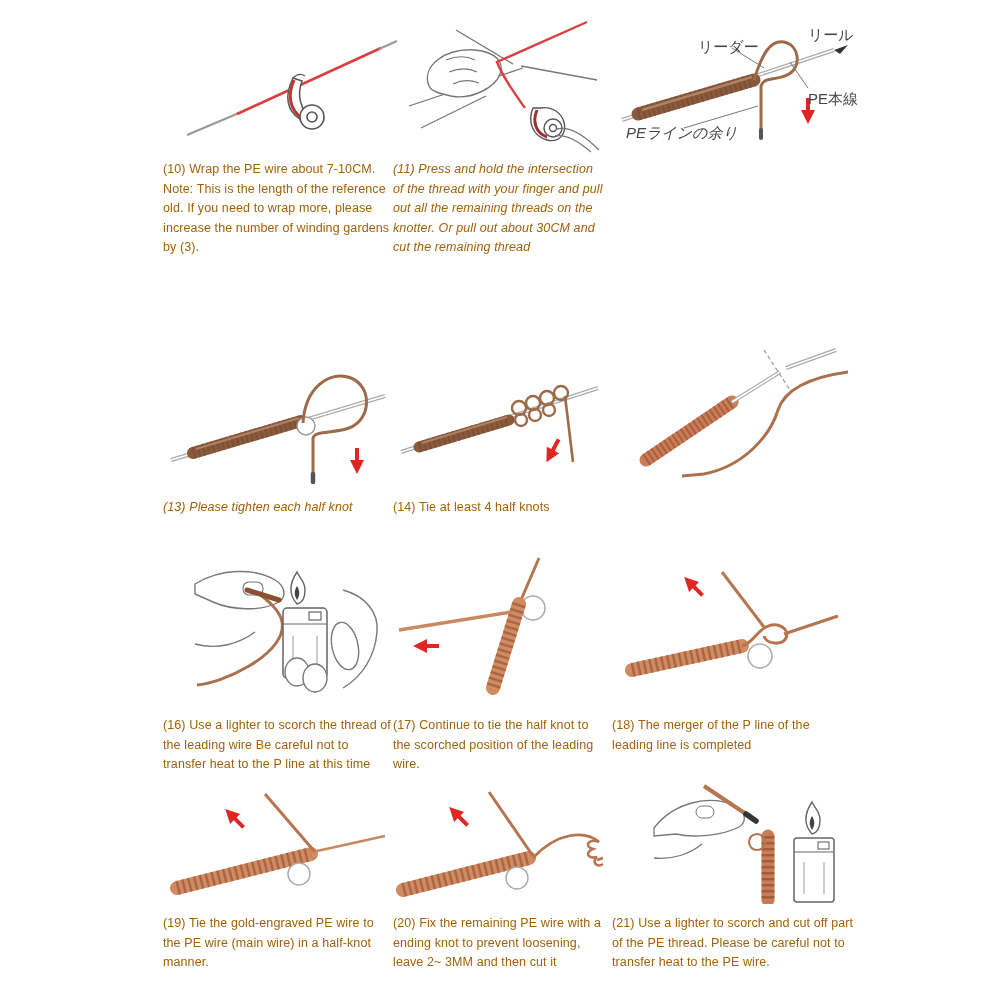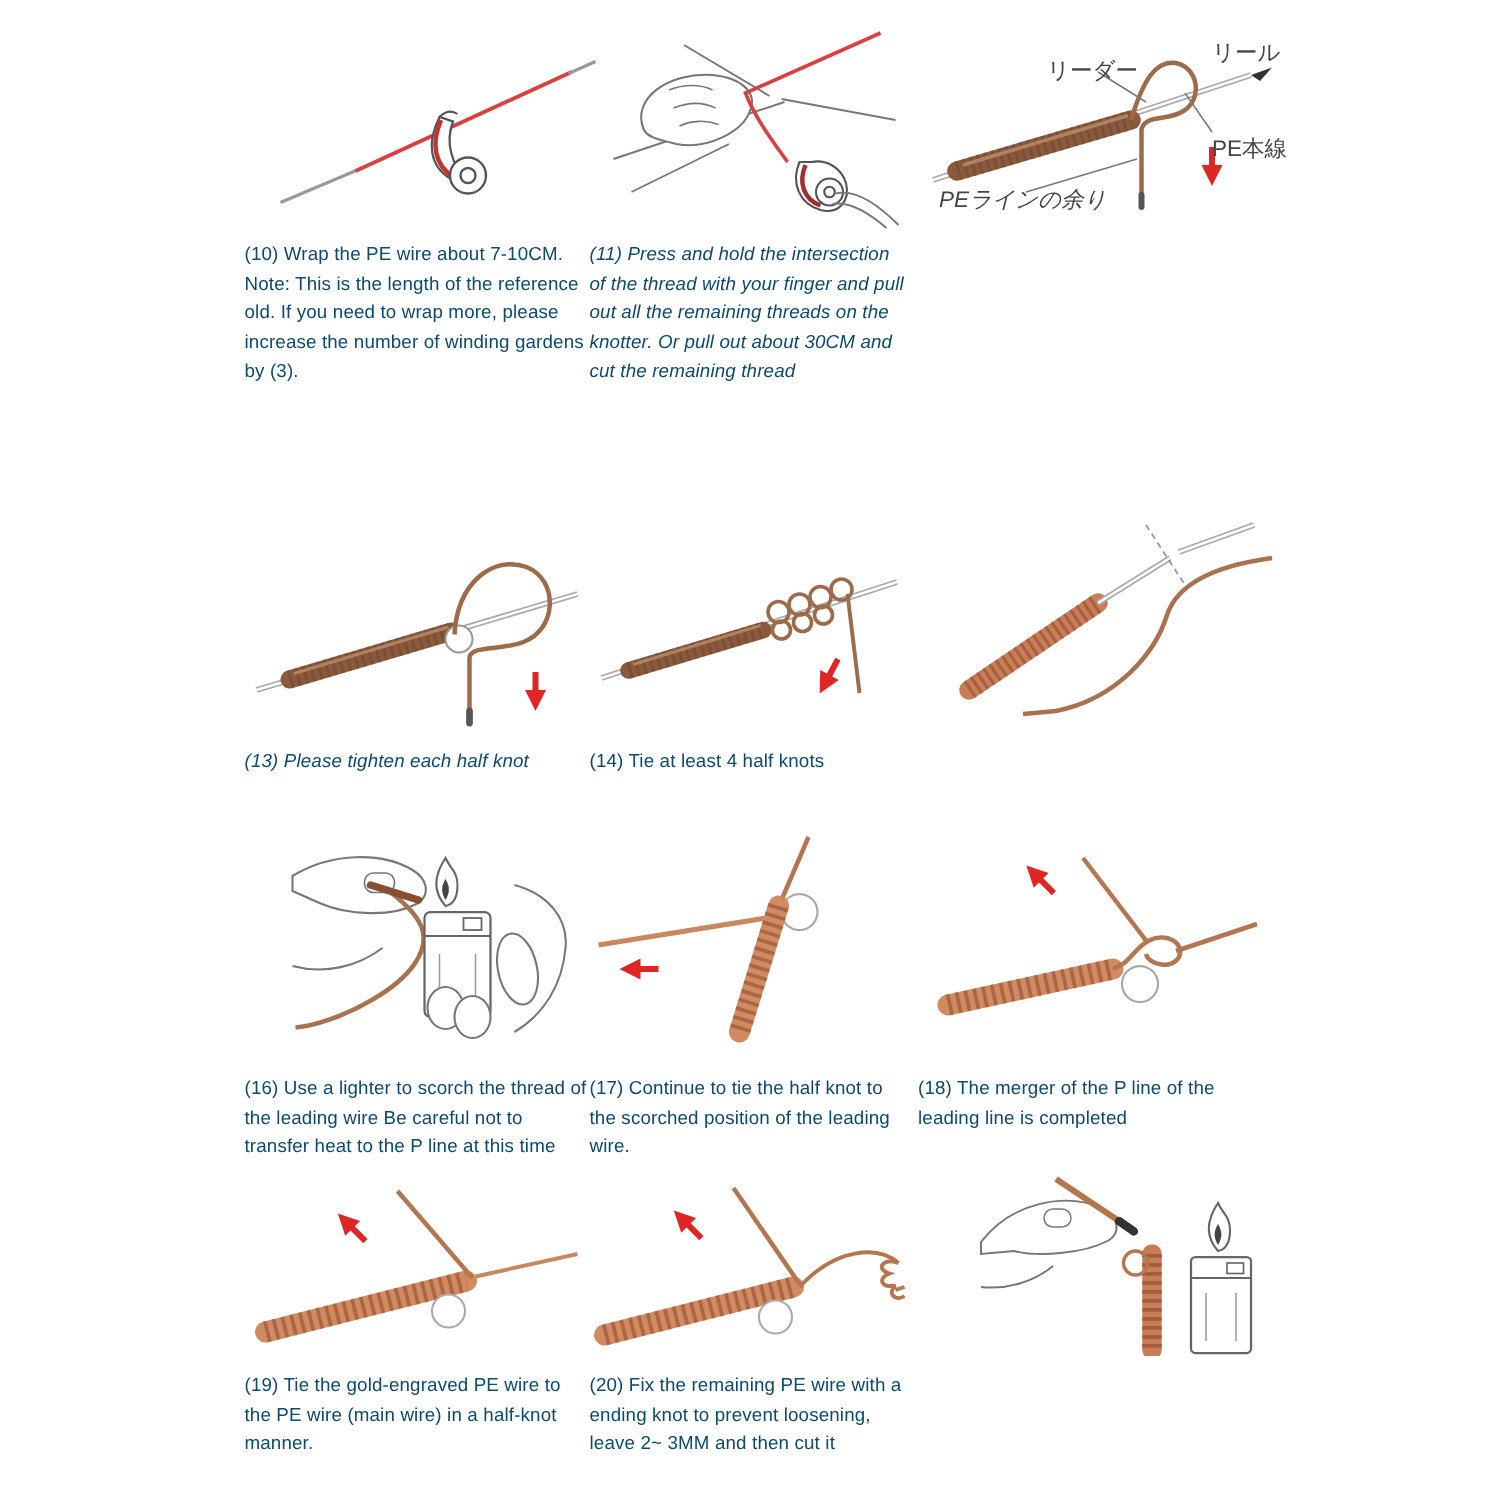--- a/index.html
+++ b/index.html
@@ -8,21 +8,21 @@
     font-family:"Liberation Sans", sans-serif;color:#2b2b2b;overflow:hidden;
   }
   .panel{position:absolute;}
   .illus{position:relative;}
   .r1 .illus{height:146px;}
   .r2 .illus{height:152px;}
   .r3 .illus{height:162px;}
   .r4 .illus{height:130px;}
   .caption{
     margin:6px 0 0 0;font-size:12.5px;line-height:19.6px;
-    letter-spacing:0.1px;color:#0c4a6e;
+    letter-spacing:0.1px;color:#a16207;
   }
   .jp-label{
     position:absolute;font-size:15px;color:#444;white-space:nowrap;text-align:center;
   }
   svg{display:block;}
 </style>
 </head>
 <body>
 
 <div class="panel r1" style="left:163px;top:8px;width:228px;">
@@ -299,13 +299,14 @@
       </g>
       <g>
         <rect x="142" y="60" width="40" height="64" rx="3" fill="#fff" stroke="#666" stroke-width="1.5"></rect>
         <line x1="142" y1="74" x2="182" y2="74" stroke="#666" stroke-width="1.2"></line>
         <rect x="166" y="64" width="11" height="7" fill="#fff" stroke="#666" stroke-width="1.1"></rect>
         <line x1="152" y1="84" x2="152" y2="116" stroke="#999" stroke-width="1"></line>
         <line x1="172" y1="84" x2="172" y2="116" stroke="#999" stroke-width="1"></line>
       </g>
     </svg>
   </div>
+  <p class="caption">(21) Use a lighter to scorch and cut off part of the PE thread. Please be careful not to transfer heat to the PE wire.</p>
 </div>
 
 </body></html>

